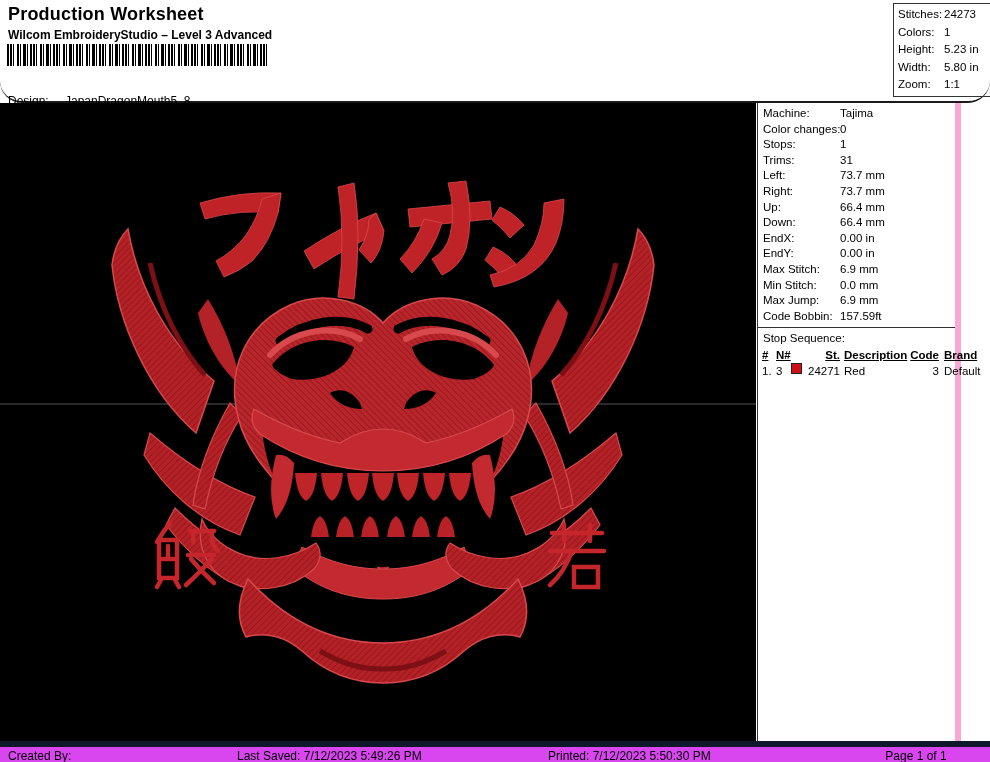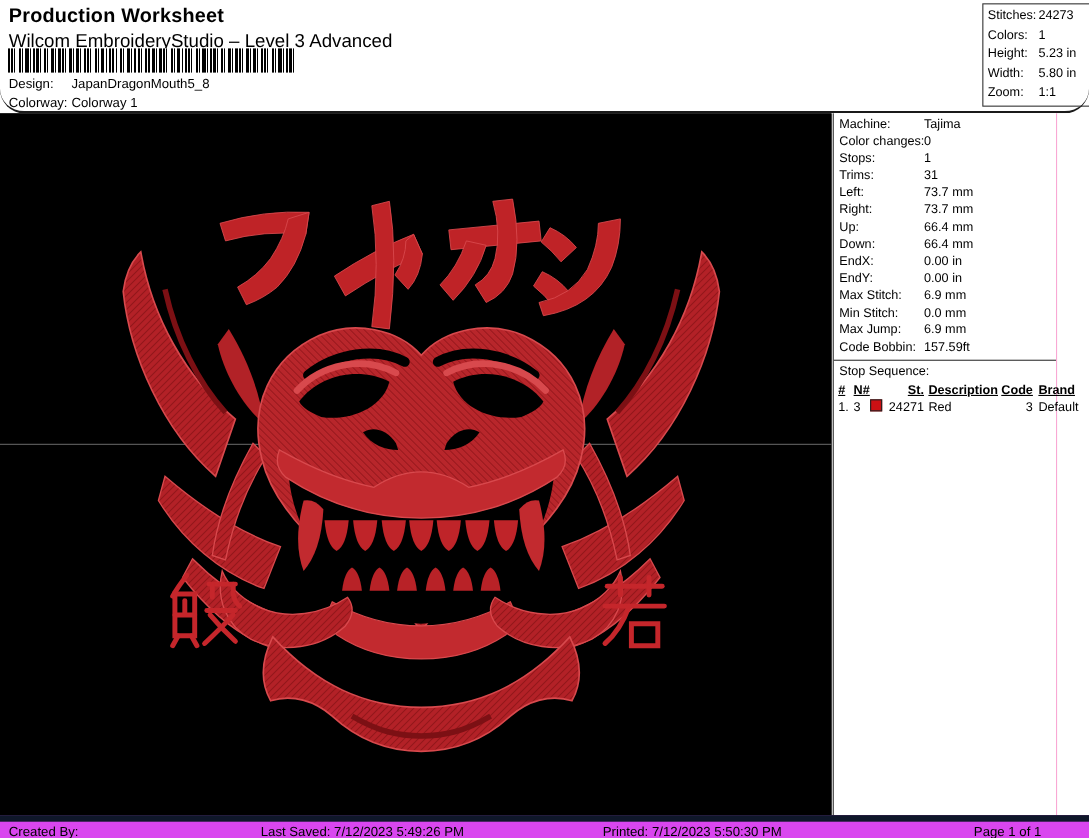--- a/index.html
+++ b/index.html
@@ -4,39 +4,39 @@
 <style>
   html,body{margin:0;padding:0;background:#d8d8d8;}
   .page{
     position:relative;width:990px;height:762px;background:#ffffff;
     font-family:"Liberation Sans", sans-serif;color:#000;overflow:hidden;
     outline:1px solid #999;
   }
   
   .header{position:absolute;left:0;top:0;width:990px;height:101px;background:#fff;border-bottom:2px solid #1a1a1a;border-radius:22px;}
   .title{position:absolute;left:8px;top:4px;font-size:18px;font-weight:bold;letter-spacing:.2px;}
-  .subtitle{position:absolute;left:8px;top:28px;font-size:17px;}
+  .subtitle{position:absolute;left:8px;top:28px;font-size:12px;font-weight:bold;}
   .barcode{
     position:absolute;left:7px;top:44px;width:263px;height:22px;background:#fff;
     background-image:repeating-linear-gradient(90deg,
       #000 0 2px,#fff 2px 3px,#000 3px 5px,#fff 5px 6px,#000 6px 7px,#fff 7px 10px,
       #000 10px 12px,#fff 12px 13px,#000 13px 14px,#fff 14px 16px,#000 16px 19px,
       #fff 19px 20px,#000 20px 21px,#fff 21px 23px);
   }
-  .kv{position:absolute;left:8px;font-size:12px;}
+  .kv{position:absolute;left:8px;font-size:12px;margin-top:25px;}
   .kv .v{position:absolute;left:57px;top:0;white-space:nowrap;}
   .kv-design{top:69px;} .kv-colorway{top:86px;}
   .stats-box{position:absolute;left:893px;top:3px;width:111px;height:94px;border:1px solid #333;box-sizing:border-box;padding:2px 0 0 4px;}
   .stat-row{font-size:11.5px;line-height:17.5px;white-space:nowrap;}
   .stat-row .s-label{display:inline-block;width:46px;}
   
   .canvas{position:absolute;left:0;top:103px;width:756px;height:638px;background:#000;}
   .canvas svg{display:block;}
   
-  .panel{position:absolute;left:757px;top:103px;width:204px;height:638px;background:#fff;border-left:1px solid #333;border-right:1px solid #f9a8d4;box-sizing:border-box;font-size:11.5px;}
+  .panel{position:absolute;left:757px;top:103px;width:204px;height:638px;background:#fff;border-left:1px solid #333;border-right:6px solid #f9a8d4;box-sizing:border-box;font-size:11.5px;}
   .p-rows{padding:3px 0 0 5px;}
   .p-row{line-height:15.6px;white-space:nowrap;}
   .p-row .p-label{display:inline-block;width:77px;}
   .p-divider{border-top:1px solid #333;margin-top:3px;}
   .ss-title{padding:3px 0 2px 5px;line-height:14px;}
   .ss-header,.ss-row{position:relative;height:16px;line-height:16px;white-space:nowrap;}
   .ss-header span{font-weight:bold;text-decoration:underline;position:absolute;top:0;}
   .ss-row span{position:absolute;top:0;}
   .c-num{left:4px;} .c-n{left:18px;}
   .c-st{left:40px;width:42px;text-align:right;}

